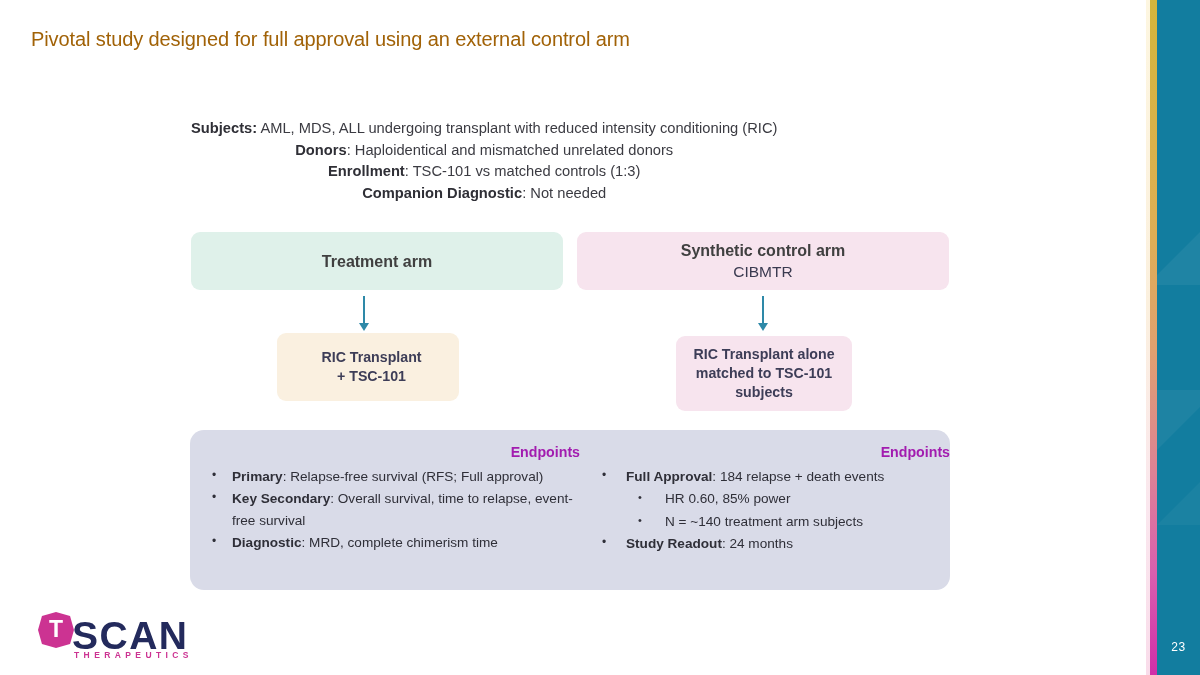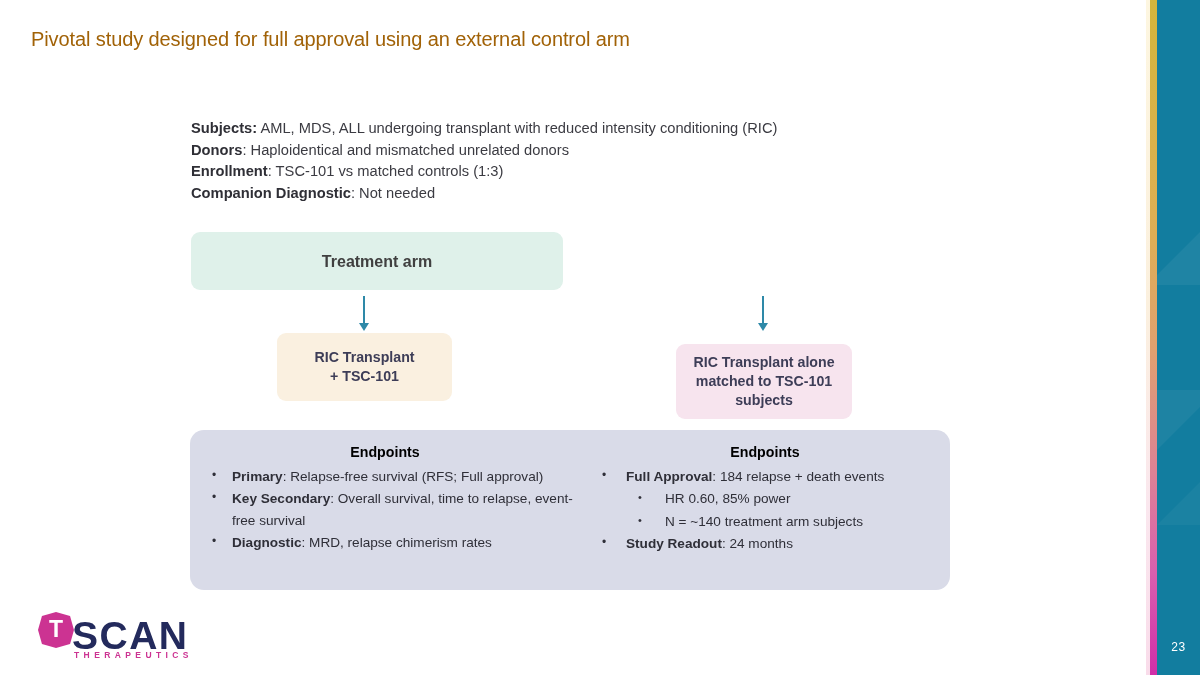--- a/index.html
+++ b/index.html
@@ -93,20 +93,21 @@
 
   
   .intro {
     position: absolute;
     left: 191px;
     top: 118px;
     font-size: 14.7px;
     color: #3b3b42;
     line-height: 21.5px;
     font-family: "Liberation Sans", sans-serif;
+    text-align: center;
   }
   .intro .line { white-space: nowrap; }
   .intro .lbl { font-weight: bold; color: #2f2f36; }
 
   
   .arm-box {
     position: absolute;
     border-radius: 9px;
     text-align: center;
     font-family: "Liberation Sans", sans-serif;
@@ -163,23 +164,24 @@
     font-family: "Liberation Sans", sans-serif;
     font-weight: bold;
     color: #3d3d57;
     line-height: 19px;
     font-size: 14.2px;
   }
   #ric-tsc-box {
     left: 277px; top: 333px;
     width: 175px; height: 68px;
     background: #faf0e0;
+    padding-left: 7px;
   }
   #ric-alone-box {
-    left: 676px; top: 344px;
+    left: 676px; top: 336px;
     width: 176px; height: 75px;
     background: #f7e4ee;
   }
 
   
   #bottom-panel {
     position: absolute;
     left: 190px; top: 430px;
     width: 760px; height: 160px;
     background: #d9dbe8;
@@ -189,24 +191,24 @@
     position: absolute;
     top: 12px;
     font-family: "Liberation Sans", sans-serif;
     color: #2f2f38;
     font-size: 13.6px;
     line-height: 21.5px;
   }
   #col-endpoints { left: 0px;   width: 390px; }
   #col-readouts  { left: 390px; width: 370px; }
   .col-title {
-    text-align: center;
+    text-align: right;
     font-weight: bold;
     font-size: 14.2px;
-    color: #000000;
+    color: #a21caf;
     margin-bottom: 2px;
   }
   ul.blist {
     list-style: none;
     margin: 0;
     padding: 0;
   }
   ul.blist li {
     position: relative;
     padding-left: 28px;
@@ -316,20 +318,24 @@
       <span class="lbl">Enrollment</span><span>: TSC-101 vs matched controls (1:3)</span>
     </div>
     <div class="line">
       <span class="lbl">Companion Diagnostic</span><span>: Not needed</span>
     </div>
   </div>
 
   <div class="arm-box" id="treatment-arm">
     <div class="t1">Treatment arm</div>
   </div>
+  <div class="arm-box" id="control-arm">
+    <div class="t1">Synthetic control arm</div>
+    <div class="t2">CIBMTR</div>
+  </div>
 
   <div class="arrow" id="arrow-left">
     <div class="shaft"></div>
     <div class="head"></div>
   </div>
   <div class="arrow" id="arrow-right">
     <div class="shaft"></div>
     <div class="head"></div>
   </div>
 
@@ -355,21 +361,21 @@
         <li>
           <span class="bullet">•</span>
           <span class="b">Primary</span><span>: Relapse-free survival (RFS; Full approval)</span>
         </li>
         <li>
           <span class="bullet">•</span>
           <span class="b">Key Secondary</span><span>: Overall survival, time to relapse, event-free survival</span>
         </li>
         <li>
           <span class="bullet">•</span>
-          <span class="b">Diagnostic</span><span>: MRD, relapse chimerism rates</span>
+          <span class="b">Diagnostic</span><span>: MRD, complete chimerism time</span>
         </li>
       </ul>
     </div>
 
     <div class="col" id="col-readouts">
       <div class="col-title">Endpoints</div>
       <ul class="blist">
         <li>
           <span class="bullet">•</span>
           <span class="b">Full Approval</span><span>:  184 relapse + death events</span>

